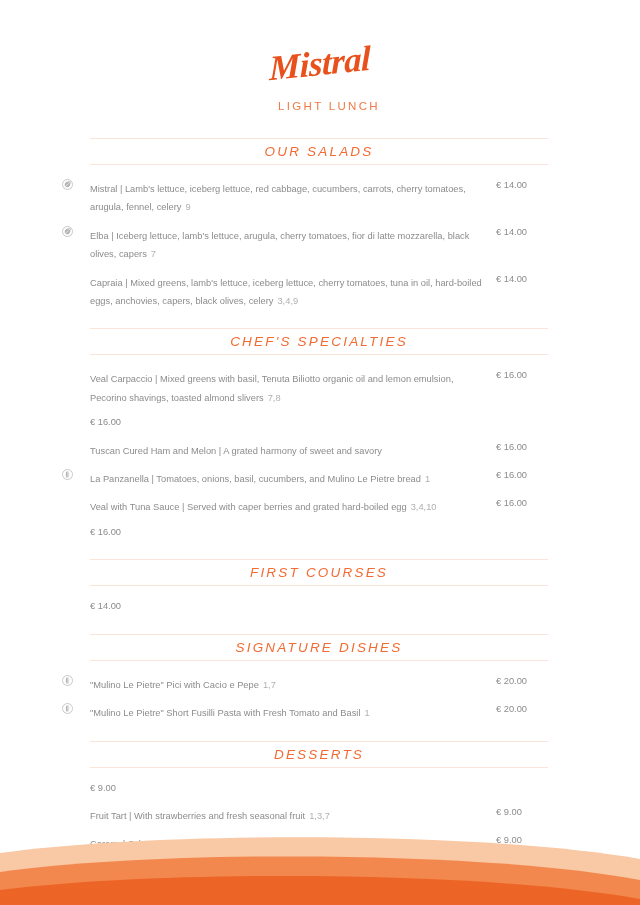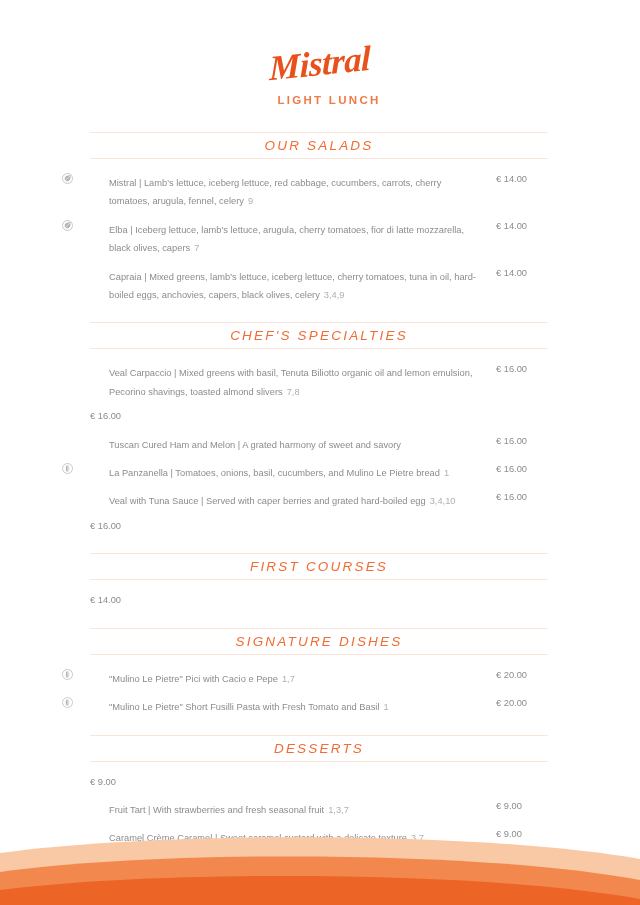--- a/index.html
+++ b/index.html
@@ -29,25 +29,25 @@
     font-weight: bold;
     font-style: italic;
     letter-spacing: -0.5px;
     color: #E8511B;
     transform: rotate(-6deg) skewX(-6deg);
     transform-origin: center;
     line-height: 1;
   }
 
   .logo-sub {
-    margin-top: 13px;
+    margin-top: 19px;
     font-size: 11.5px;
     letter-spacing: 2.3px;
     color: #F07A47;
-    font-weight: 700;
+    font-weight: 400;
     padding-left: 18px;
   }
 
   
   .sheet {
     width: 640px;
     padding: 0 92px 0 62px;
   }
 
   .section { margin-top: 20px; }
@@ -98,21 +98,20 @@
     line-height: 1;
     font-size: 7px;
     overflow: hidden;
   }
 
   .badge svg { display: block; }
 
   .item-body {
     flex: 1 1 auto;
     padding-right: 12px;
-    margin-left: 19px;
   }
 
   .item-text {
     font-size: 9.3px;
     line-height: 1.55;
     color: #8C8C8C;
     font-weight: 400;
   }
 
   .allergens {

